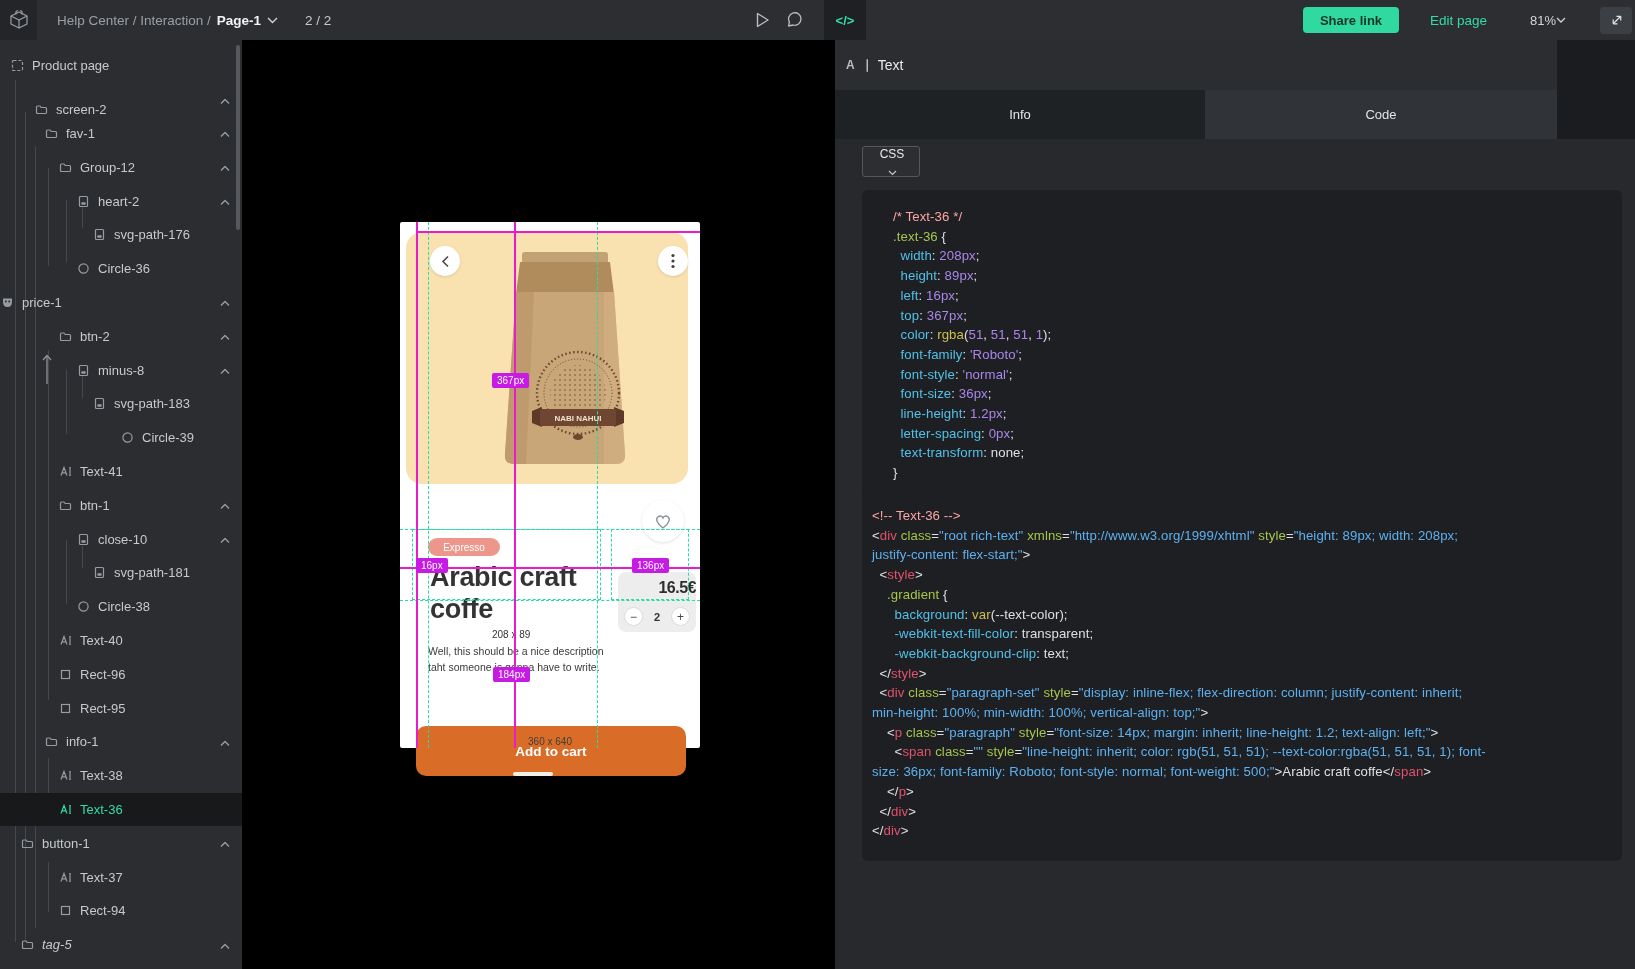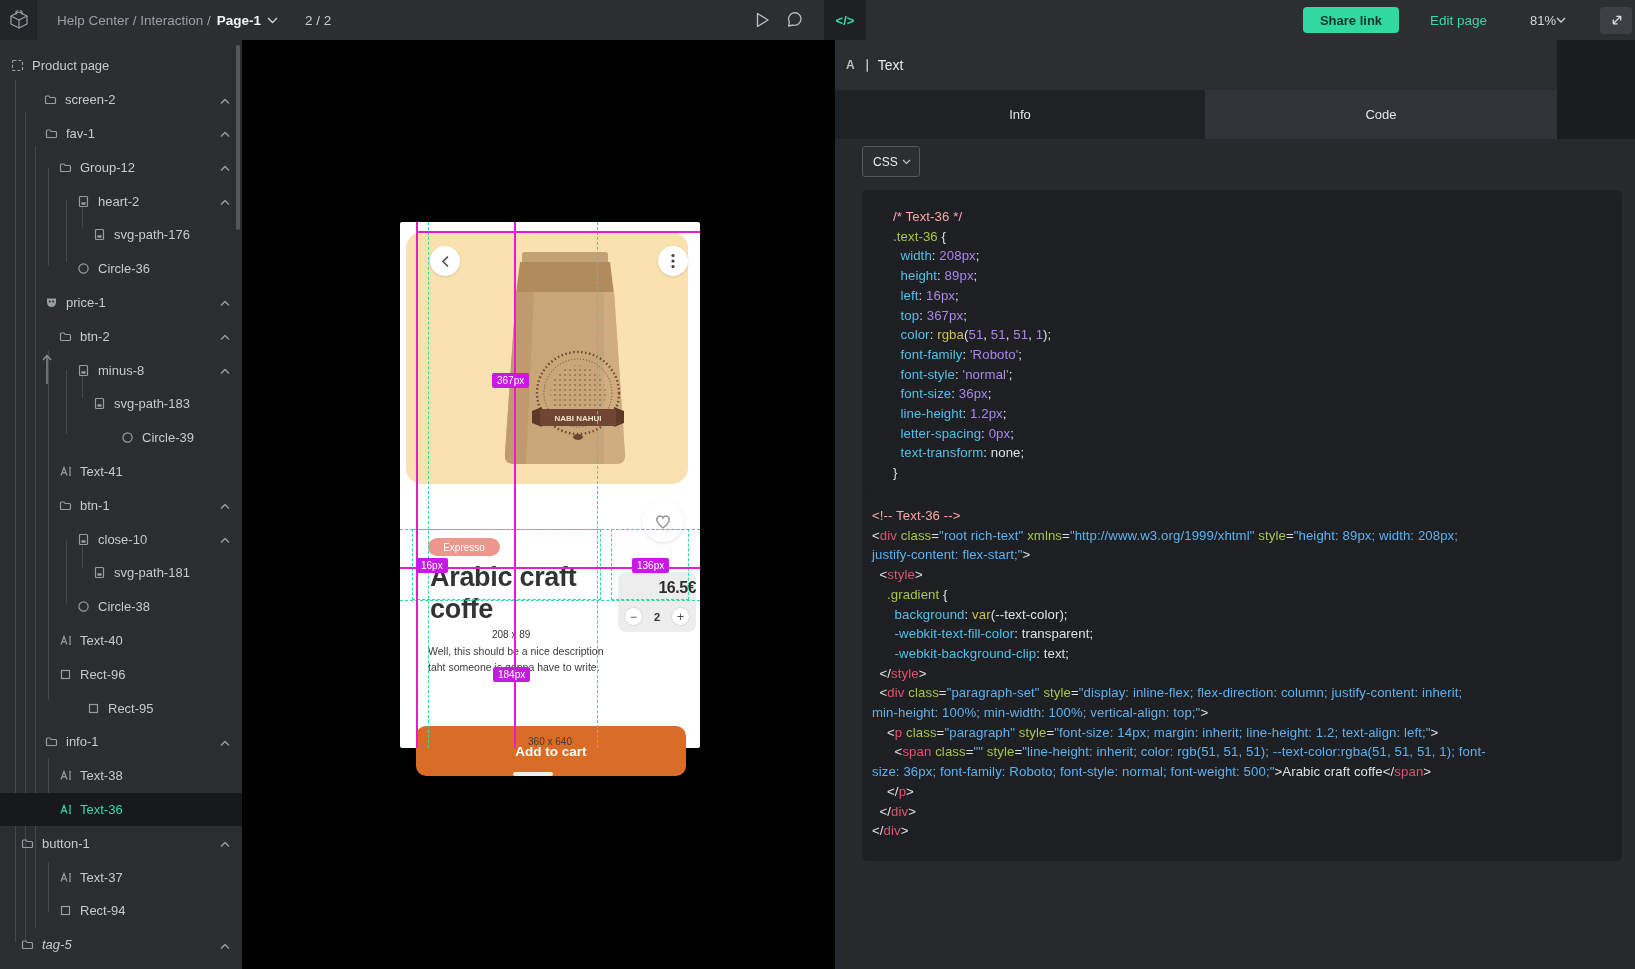--- a/index.html
+++ b/index.html
@@ -78,21 +78,21 @@
   .pn-head { position:absolute; left:0; top:0; width:722px; height:50px; background:#2b2d30;
     display:flex; align-items:center; gap:9px; padding-left:11px; color:#e8ebed; font-size:14px; }
   .pn-head-dark { position:absolute; left:722px; top:0; width:78px; height:99px; background:#1a1c1f; }
   .aicon { color:#b9bec3; font-size:12px; font-weight:bold; letter-spacing:1px; }
   .tabs { position:absolute; left:0; top:50px; width:722px; height:49px; display:flex; }
   .tab { display:flex; align-items:center; justify-content:center; font-size:13px; color:#e3e6e8; }
   .tab-info { width:370px; background:#1f2225; }
   .tab-code { width:352px; background:#303337; }
   .lang-sel { position:absolute; width:58px; height:31px; border:1px solid #54585c; border-radius:3px; background:#2c2e31;
     display:flex; align-items:center; justify-content:space-between; padding:0 8px 0 10px; color:#e8eaec; font-size:12px; }
-  .sel-css { left:27px; top:106px; }
+  .sel-css { left:27px; top:106px;flex-direction:column; }
   .sel-svg { left:27px; top:512px; }
   .codeblk { position:absolute; left:27px; width:760px; background:#1d1f22; border-radius:6px;
     font-family:"Liberation Sans", sans-serif; font-size:13.2px; letter-spacing:0.1px; }
   .blk-css { top:150px; height:334px; padding:17px 20px 18px 31px; }
   .blk-svg { top:449px; height:372px; padding:17px 20px 18px 10px; }
   .cline { white-space:pre; line-height:19.7px; }
   .tk-c{color:#fca5a5} .tk-g{color:#a6c64b} .tk-b{color:#5eb1f0} .tk-p{color:#ac85ea}
   .tk-y{color:#cdc051} .tk-t{color:#53c1e8} .tk-r{color:#e2516d} .tk-w{color:#dde0e3}
 </style>
 </head>
@@ -167,21 +167,21 @@
       <div class="guide" style="left: 82px; top: 327px; height: 22px;"></div>
       <div class="guide" style="left: 82px; top: 497px; height: 22px;"></div>
       <div class="trow" style="padding-left: 10px;">
         <span class="ticon">
           <svg width="13" height="13" viewBox="0 0 13 13">
             <rect x="1.5" y="1.5" width="10" height="10" rx="1" stroke-dasharray="3 2"></rect>
           </svg>
         </span>
         <span>Product page</span>
       </div>
-      <div class="trow" style="padding-left: 43px;">
+      <div class="trow" style="padding-left: 34px; align-items: flex-end;">
         <span class="ticon">
           <svg width="13" height="13" viewBox="0 0 13 13">
             <path d="M1.5 4 Q1.5 3 2.5 3 H5 L6.2 4.5 H10.5 Q11.5 4.5 11.5 5.5 V9.5 Q11.5 10.5 10.5 10.5 H2.5 Q1.5 10.5 1.5 9.5 Z"></path>
           </svg>
         </span>
         <span>screen-2</span>
         <span class="tchev"><svg width="10" height="6" viewBox="0 0 10 6">
             <polyline points="1,5 5,1 9,5" fill="none" stroke="#9a9fa4" stroke-width="1.3"></polyline>
           </svg></span>
       </div>
@@ -229,21 +229,21 @@
         <span>svg-path-176</span>
       </div>
       <div class="trow" style="padding-left: 76px;">
         <span class="ticon">
           <svg width="13" height="13" viewBox="0 0 13 13">
             <circle cx="6.5" cy="6.5" r="4.6"></circle>
           </svg>
         </span>
         <span>Circle-36</span>
       </div>
-      <div class="trow" style="padding-left: 44px;">
+      <div class="trow" style="">
         <span class="ticon">
           <svg width="13" height="13" viewBox="0 0 13 13">
             <path d="M2 2.5 H11 V6 Q11 11 6.5 11 Q2 11 2 6 Z" fill="#969ca2" stroke="none"></path>
             <circle cx="4.8" cy="5.4" r="1" fill="#2b2d30" stroke="none"></circle>
             <circle cx="8.2" cy="5.4" r="1" fill="#2b2d30" stroke="none"></circle>
           </svg>
         </span>
         <span>price-1</span>
         <span class="tchev"><svg width="10" height="6" viewBox="0 0 10 6">
             <polyline points="1,5 5,1 9,5" fill="none" stroke="#9a9fa4" stroke-width="1.3"></polyline>
@@ -346,21 +346,21 @@
         <span>Text-40</span>
       </div>
       <div class="trow" style="padding-left: 58px;">
         <span class="ticon">
           <svg width="13" height="13" viewBox="0 0 13 13">
             <rect x="2.5" y="2.5" width="8" height="8"></rect>
           </svg>
         </span>
         <span>Rect-96</span>
       </div>
-      <div class="trow" style="padding-left: 86px;">
+      <div class="trow" style="padding-left: 58px;">
         <span class="ticon">
           <svg width="13" height="13" viewBox="0 0 13 13">
             <rect x="2.5" y="2.5" width="8" height="8"></rect>
           </svg>
         </span>
         <span>Rect-95</span>
       </div>
       <div class="trow" style="padding-left: 44px;">
         <span class="ticon">
           <svg width="13" height="13" viewBox="0 0 13 13">

